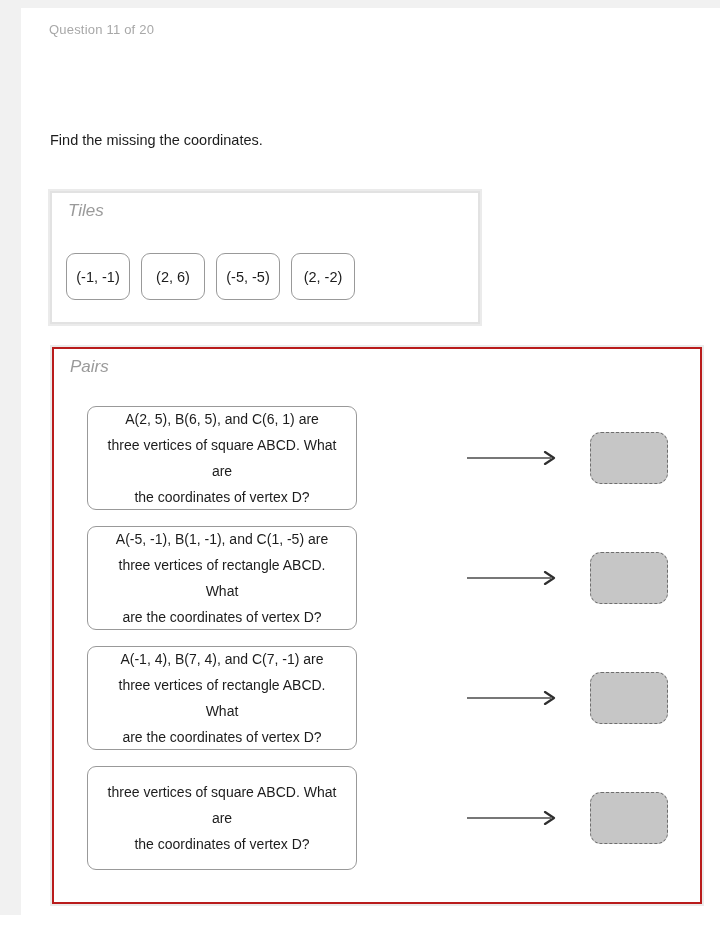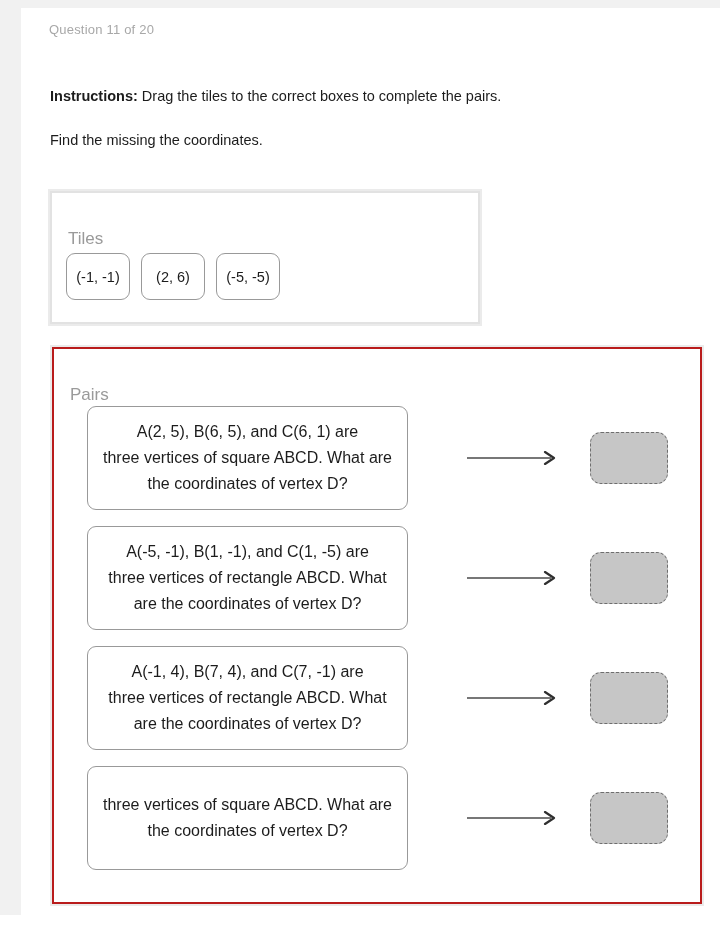--- a/index.html
+++ b/index.html
@@ -86,23 +86,24 @@
     width: 430px;
     height: 133px;
     box-sizing: border-box;
     background: #ffffff;
     border: 2px solid #e2e2e2;
     outline: 2px solid #ebebeb;
   }
   .panel-heading {
     position: absolute;
     left: 16px;
-    top: 36px;
+    top: 8px;
     font-size: 17px;
     color: #9a9a9a;
+    font-style: italic;
   }
   .tiles-row {
     position: absolute;
     left: 14px;
     top: 60px;
     display: flex;
     gap: 11px;
   }
   .tile {
     height: 47px;
@@ -140,32 +141,32 @@
     width: 100%;
   }
   .pair-row {
     position: relative;
     height: 120px;
   }
   .pair-prompt {
     position: absolute;
     left: 33px;
     top: 0;
-    width: 321px;
+    width: 270px;
     height: 104px;
     box-sizing: border-box;
     background: #ffffff;
     border: 1px solid #999999;
     border-radius: 9px;
     display: flex;
     flex-direction: column;
     align-items: center;
     justify-content: center;
     text-align: center;
-    font-size: 16px;
+    font-size: 14px;
     line-height: 26px;
     color: #1c1c1c;
     padding: 0 14px;
   }
   .arrow {
     position: absolute;
     left: 412px;
     top: 45px;
     width: 96px;
     height: 14px;
@@ -187,33 +188,30 @@
 <body>
 
 <div class="page-bg"></div>
 <div class="band-top"></div>
 <div class="gutter-left"></div>
 
 <div class="card">
 
   <div class="q-title">Question 11 of 20</div>
 
-  <div class="instructions">
-    <b>Instructions:</b>
-    <span>Drag the tiles to the correct boxes to complete the pairs.</span>
-  </div>
 
   <div class="find-line">Find the missing the coordinates.</div>
 
   <div class="tiles-panel">
     <div class="panel-heading">Tiles</div>
     <div class="tiles-row">
       <div class="tile">(-1, -1)</div>
       <div class="tile">(2, 6)</div>
       <div class="tile">(-5, -5)</div>
+      <div class="tile">(2, -2)</div>
     </div>
   </div>
 
   <div class="pairs-panel">
     <div class="panel-heading">Pairs</div>
 
     <div class="pairs-list">
 
       <div class="pair-row">
         <div class="pair-prompt">

